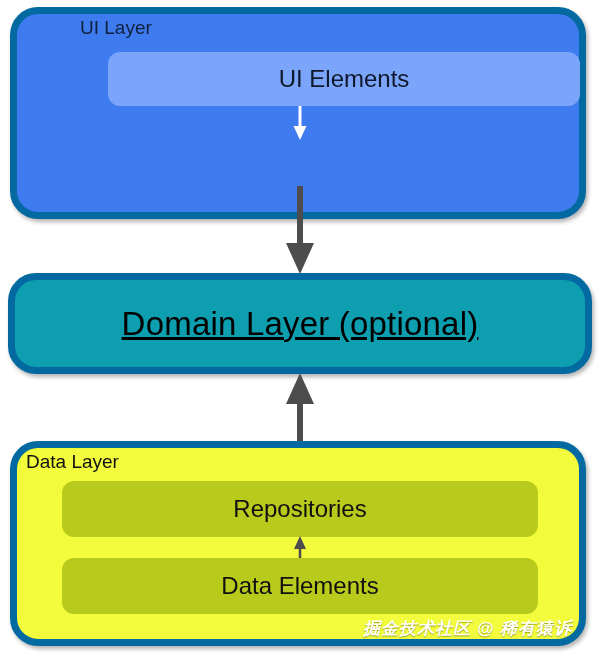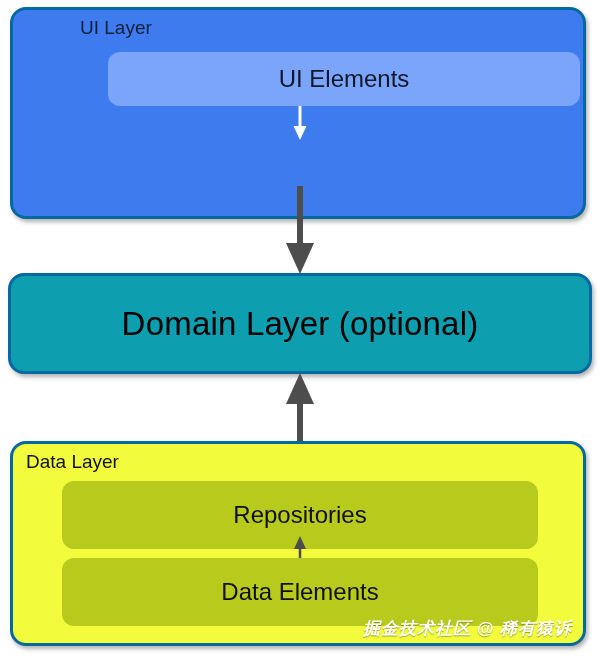--- a/index.html
+++ b/index.html
@@ -19,23 +19,24 @@
     position: absolute;
     left: 0; top: 0;
     width: 600px;
     height: 656px;
   }
 
   
   .layer {
     position: absolute;
     box-sizing: border-box;
-    border-radius: 16px;
-    border: 3px solid #0369a1;
+    border-radius: 28px;
+    border: 7px solid #0369a1;
     box-shadow: 2px 3px 4px rgba(0,0,0,0.30);
+    text-decoration: underline;
   }
 
   .layer-label {
     position: absolute;
     font-size: 19px;
     line-height: 19px;
     color: #111827;
     white-space: nowrap;
   }
 
@@ -104,21 +105,21 @@
     color: #0f172a;
     margin-left: 44px;
   }
   #ui-elements-box { top: 52px; }
   #state-holders-box { top: 141px; }
 
   .inner-olive {
     background: #B8CA1C;
     left: 62px;
     width: 476px;
-    height: 68px;
+    height: 56px;
     color: #101010;
   }
   #repositories-box { top: 481px; }
   #data-sources-box { top: 558px; }
 
   
   .connector { position: absolute; }
 
   
   #arrow-ui-to-state {

